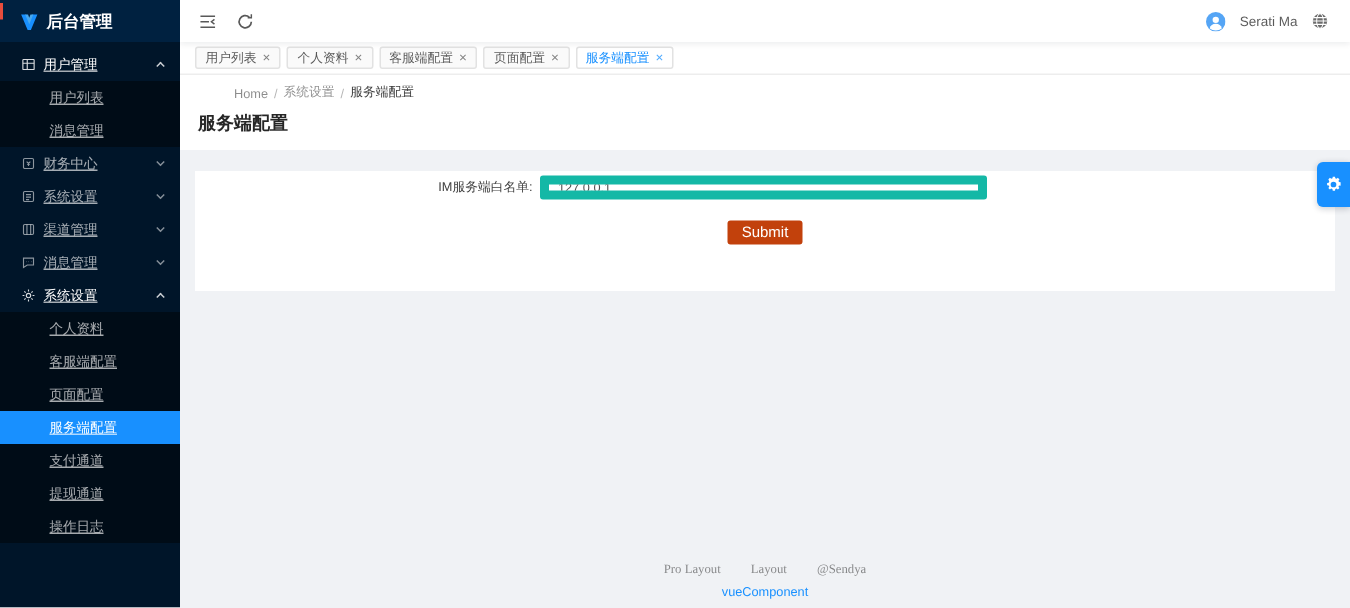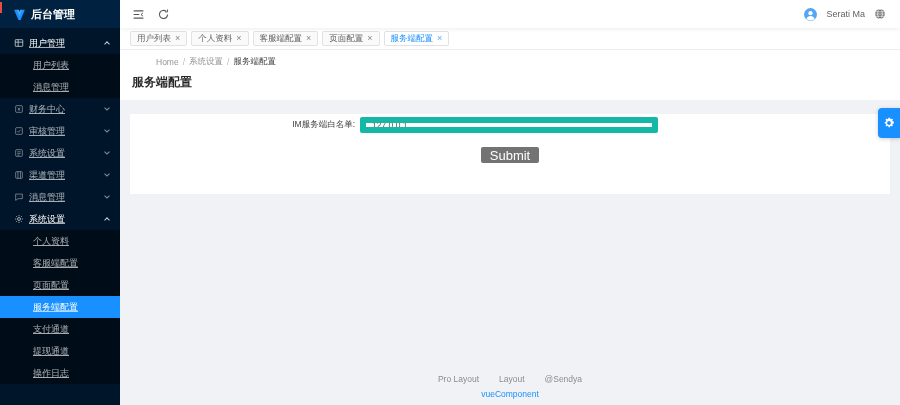--- a/index.html
+++ b/index.html
@@ -48,27 +48,27 @@
   .crumb:last-child { color:rgba(0,0,0,.78); cursor:default; }
   .crumb-sep { color:rgba(0,0,0,.3); }
   .page-title { margin-top:6px; font-size:12px; font-weight:bold; color:rgba(0,0,0,.85); }
 
   .content { flex:1; padding:14px 10px 0; position:relative; }
   .card { background:#fff; height:80px; padding-top:3px; }
   .form-row { display:flex; align-items:center; }
   .form-label { width:225px; text-align:right; font-size:8.5px; color:rgba(0,0,0,.78); flex-shrink:0; }
   .form-input { margin-left:5px; width:298px; height:16px; border:6px solid #14b8a6; border-radius:2px; font-size:8.5px; padding:0 6px; color:rgba(0,0,0,.7); outline:none; font-family:inherit; }
   .form-actions { margin-top:14px; display:flex; justify-content:center; }
-  .submit-btn { background:#737373; color:#fff; border:none; border-radius:2px; height:16px; padding:0 9px; font-size:13px; font-family:inherit; cursor:pointer; }
+  .submit-btn { background:#c2410c; color:#fff; border:none; border-radius:2px; height:16px; padding:0 9px; font-size:10px; font-family:inherit; cursor:pointer; }
 
   .settings-handle { position:absolute; right:0; top:108px; width:22px; height:30px; background:#1890ff; border-radius:4px 0 0 4px; display:flex; align-items:center; justify-content:center; color:#fff; cursor:pointer; z-index:4; box-shadow:0 1px 4px rgba(0,21,41,.2); }
   .settings-handle svg { width:12px; height:12px; }
 
   .footer { position:absolute; left:0; right:0; bottom:6px; }
-  .footer-links { display:flex; justify-content:center; gap:20px; font-size:8.5px; color:rgba(0,0,0,.45); }
+  .footer-links { display:flex; justify-content:center; gap:20px; font-size:8.5px; color:rgba(0,0,0,.45);font-family:Liberation Serif, serif; }
   .footer-link { cursor:pointer; }
   .footer-copy { text-align:center; margin-top:5px; font-size:8.5px; color:#1890ff; cursor:pointer; }
 
   .red-marker { position:absolute; left:0; top:2px; width:2px; height:11px; background:#e74c3c; z-index:9; }
 </style>
 </head>
 <body>
 
 <div class="red-marker"></div>
 
@@ -96,28 +96,20 @@
         </div>
         <div class="sub-item">
           <span>消息管理</span>
         </div>
         <div class="menu-item">
           <svg class="mi-icon" viewBox="0 0 24 24" fill="none" stroke="currentColor" stroke-width="1.8">
             <rect x="4" y="4" width="16" height="16" rx="2"></rect>
             <path d="M9 9l3 3 3-3M12 12v4M10 13.5h4"></path>
           </svg>
           <span>财务中心</span>
-          <span class="caret down"></span>
-        </div>
-        <div class="menu-item">
-          <svg class="mi-icon" viewBox="0 0 24 24" fill="none" stroke="currentColor" stroke-width="1.8">
-            <rect x="4" y="4" width="16" height="16" rx="2"></rect>
-            <path d="M8 12l3 3 5-6"></path>
-          </svg>
-          <span>审核管理</span>
           <span class="caret down"></span>
         </div>
         <div class="menu-item">
           <svg class="mi-icon" viewBox="0 0 24 24" fill="none" stroke="currentColor" stroke-width="1.8">
             <rect x="4" y="4" width="16" height="16" rx="2"></rect>
             <path d="M8 9h8M8 13h8M8 17h5"></path>
           </svg>
           <span>系统设置</span>
           <span class="caret down"></span>
         </div>

